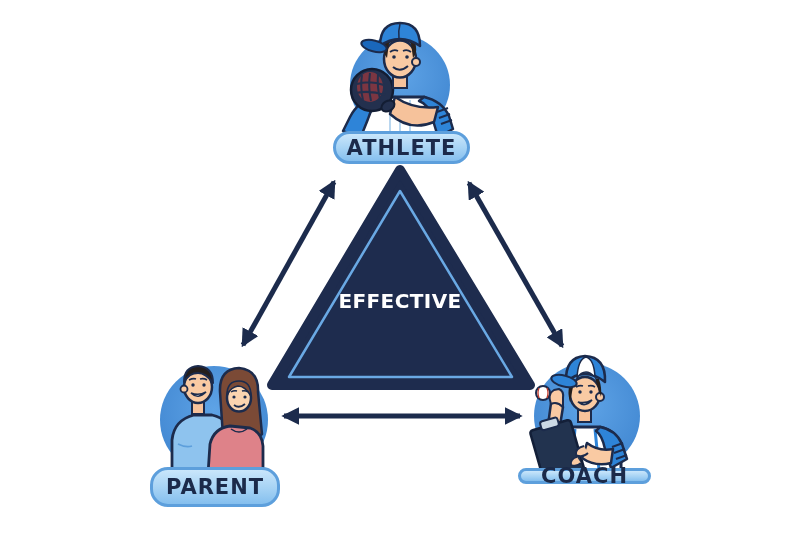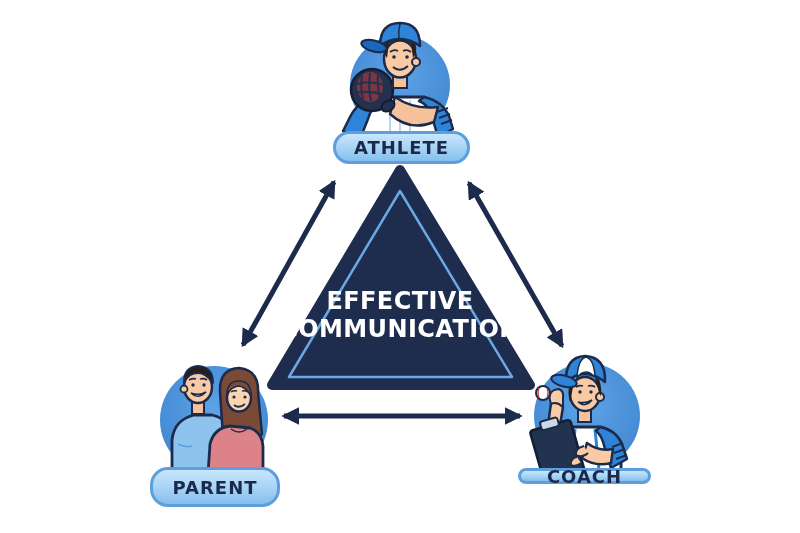--- a/index.html
+++ b/index.html
@@ -15,34 +15,34 @@
   .pill {
     position: absolute;
     display: flex;
     align-items: center;
     justify-content: center;
     background: linear-gradient(180deg, #c9e6fb 0%, #a5d2f4 55%, #85bfee 100%);
     border: 3px solid #5d9fdc;
     border-radius: 18px;
     box-sizing: border-box;
     font-weight: bold;
-    font-size: 18px;
+    font-size: 21px;
     letter-spacing: 1px;
     color: #1b2a4a;
   }
   .pill-athlete { left: 333px; top: 131px; width: 137px; height: 33px; }
   .pill-parent  { left: 150px; top: 467px; width: 130px; height: 40px; }
   .pill-coach   { left: 518px; top: 468px; width: 133px; height: 16px; }
   .center-text {
     position: absolute;
     left: 280px; top: 287px; width: 240px;
     text-align: center;
     color: #ffffff;
     font-weight: bold;
-    font-size: 24px;
+    font-size: 20px;
     line-height: 28px;
     letter-spacing: 0.4px;
   }
 </style>
 </head>
 <body>
 
 <div class="canvas">
 
   <svg class="diagram-svg" width="800" height="533" viewBox="0 0 800 533">
@@ -174,20 +174,19 @@
 
       <circle cx="580" cy="392" r="1.7" fill="#1c2b4c"></circle>
       <circle cx="591" cy="392" r="1.7" fill="#1c2b4c"></circle>
       <path d="M576 387 q4 -2 7 -1 M588 386 q4 -1 7 1" stroke="#1c2b4c" stroke-width="1.6" fill="none"></path>
       <path d="M578 402 Q585 408 592 400 Q585 404 578 402 Z" fill="#ffffff" stroke="#1c2b4c" stroke-width="1.6"></path>
     </g>
   </svg>
 
   <div class="center-text">
     <div>EFFECTIVE</div>
-    <div>COMMUNICATION</div>
   </div>
 
   <div class="pill pill-athlete">ATHLETE</div>
   <div class="pill pill-parent">PARENT</div>
   <div class="pill pill-coach">COACH</div>
 
 </div>
 
 </body></html>

